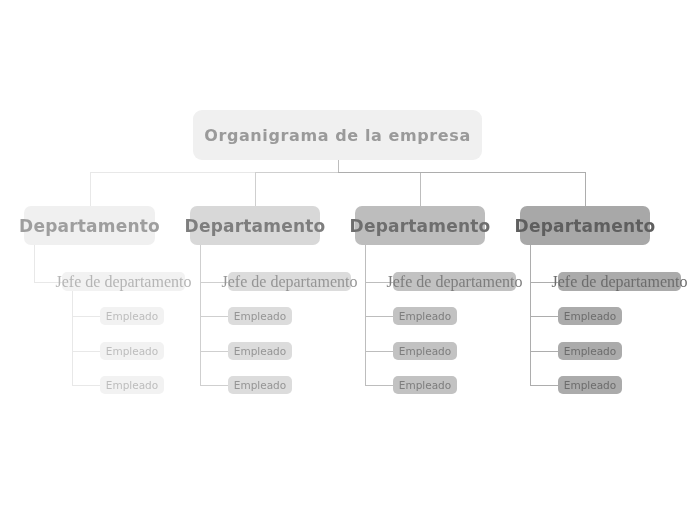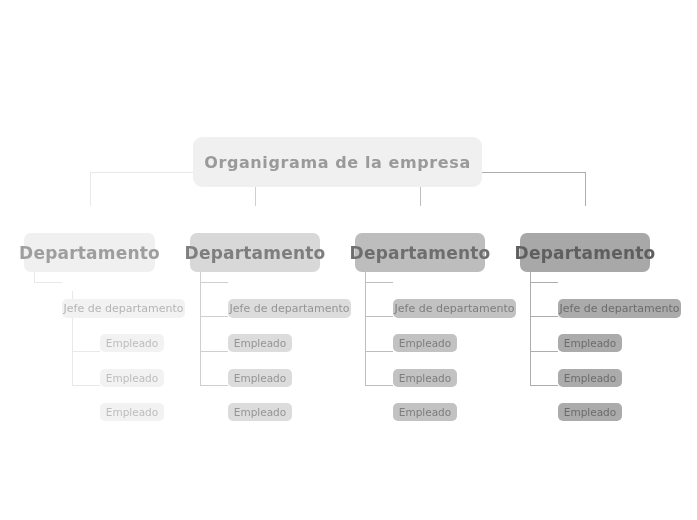--- a/index.html
+++ b/index.html
@@ -23,40 +23,40 @@
   
   .node {
     position: absolute;
     box-sizing: border-box;
     display: flex;
     align-items: center;
     justify-content: center;
     border-radius: 7px;
     white-space: nowrap;
     z-index: 5;
-    margin-top: 27px;
   }
 
   .node-title {
     font-size: 16px;
     font-weight: bold;
     letter-spacing: 0.6px;
     border-radius: 9px;
   }
 
   .node-dept {
     font-size: 17px;
     font-weight: bold;
     letter-spacing: 0.2px;
   }
 
   .node-jefe {
-    font-size: 11px;
+    font-size: 16px;
     font-weight: normal;
     border-radius: 5px;
+    font-family: Liberation Serif, serif;
   }
 
   .node-emp {
     font-size: 10.5px;
     font-weight: normal;
     border-radius: 5px;
   }
 
   
   .line {

